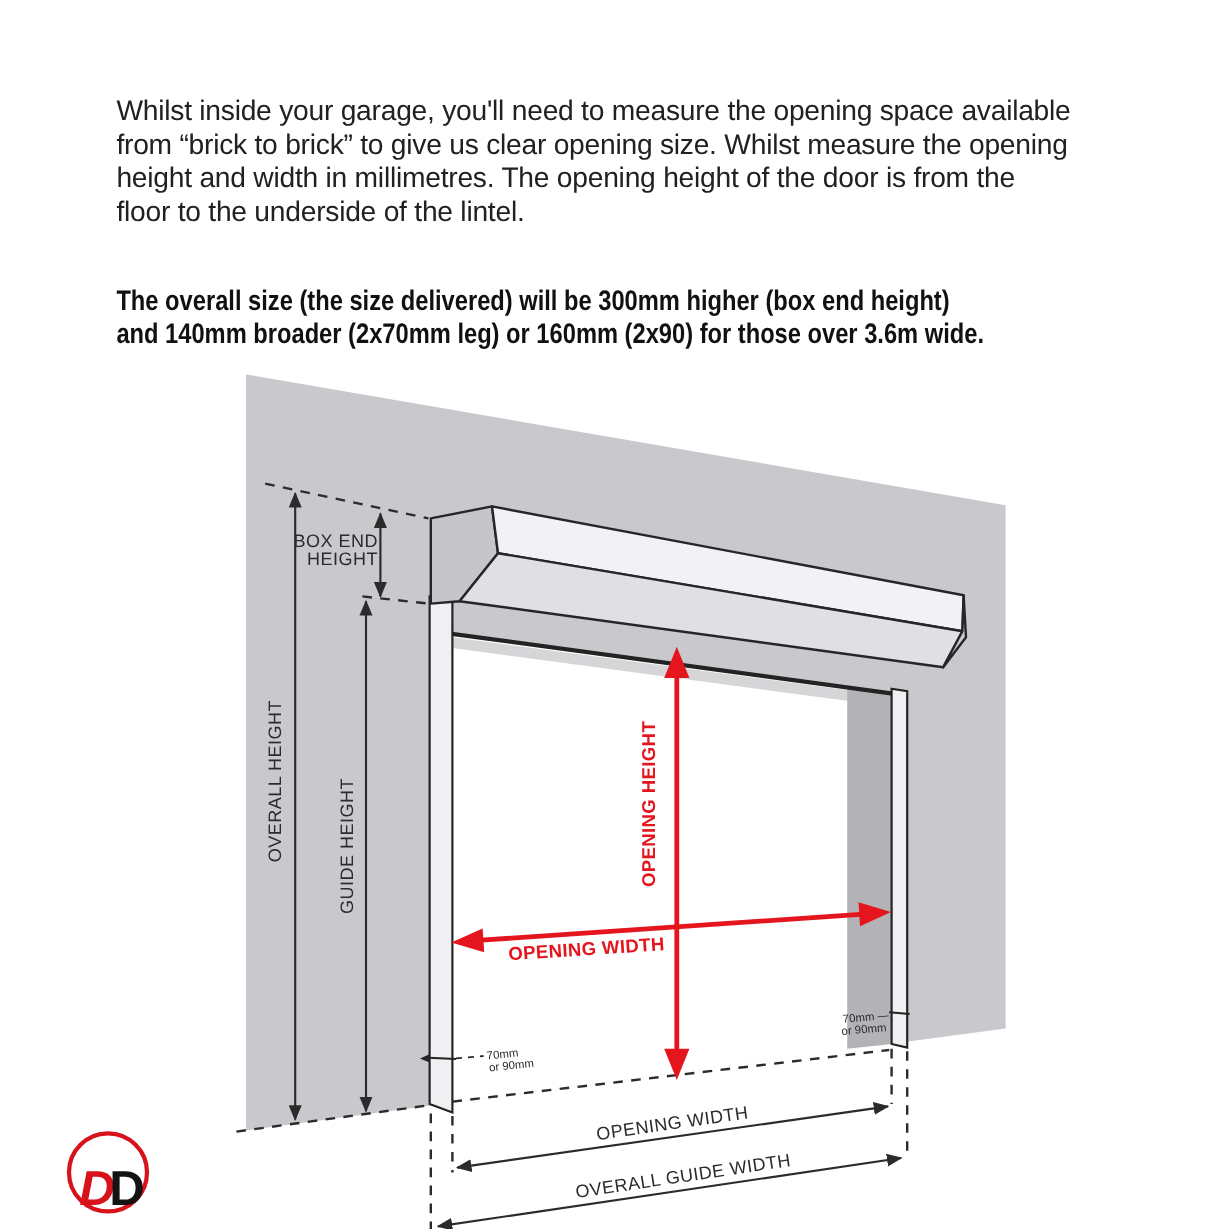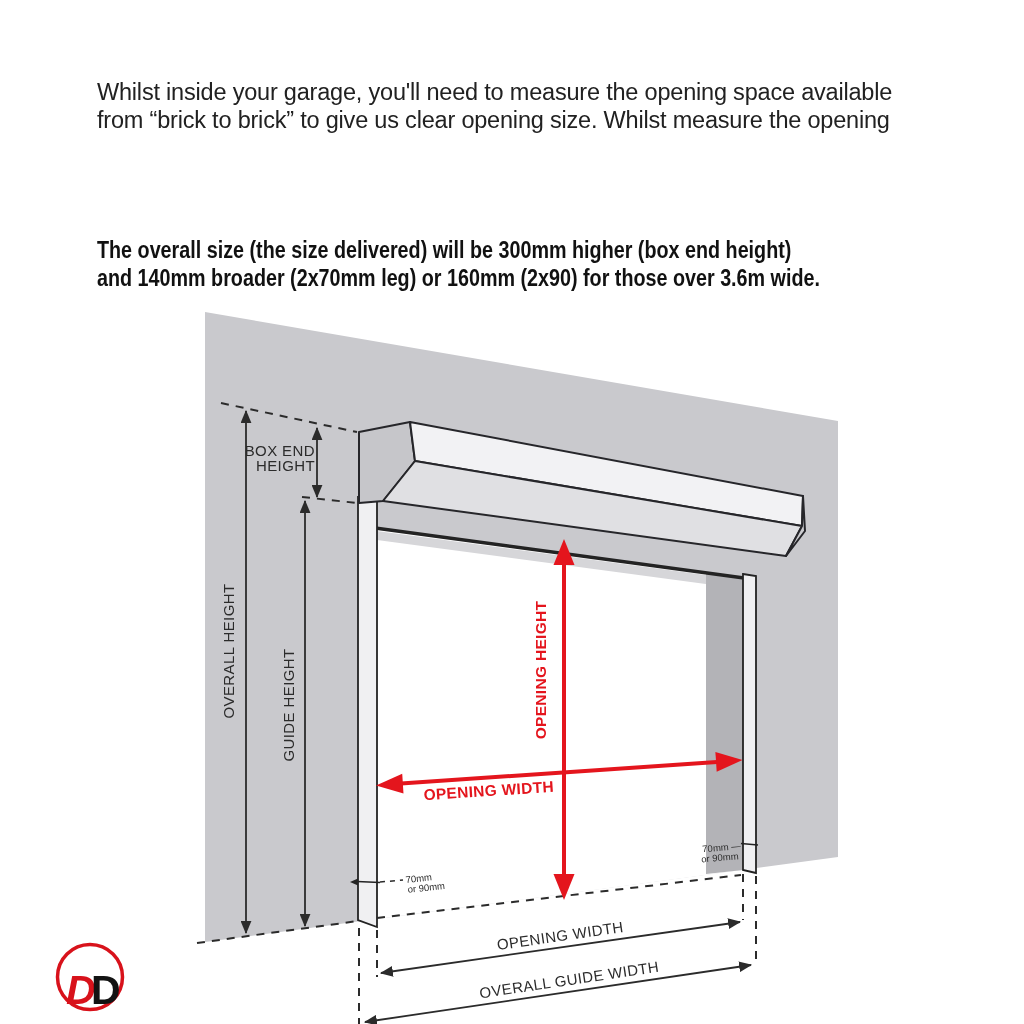--- a/index.html
+++ b/index.html
@@ -17,20 +17,22 @@
   .tinynote{fill:#2b2b2b;font-size:9.5px;}
 </style>
 </head>
 <body>
 
 <div class="page">
 
   <div class="copy">
     <div>Whilst inside your garage, you'll need to measure the opening space available</div>
     <div>from “brick to brick” to give us clear opening size. Whilst measure the opening</div>
+    <div>height and width in millimetres. The opening height of the door is from the</div>
+    <div>floor to the underside of the lintel.</div>
   </div>
 
   <div class="note">
     <div>The overall size (the size delivered) will be 300mm higher (box end height)</div>
     <div>and 140mm broader (2x70mm leg) or 160mm (2x90) for those over 3.6m wide.</div>
   </div>
 
   <svg width="1024" height="1024" viewBox="0 0 1024 1024">
     <defs>
       <marker id="mArr" viewBox="0 0 12 10" refX="11" refY="5" markerWidth="13" markerHeight="11" orient="auto-start-reverse" markerUnits="userSpaceOnUse">

